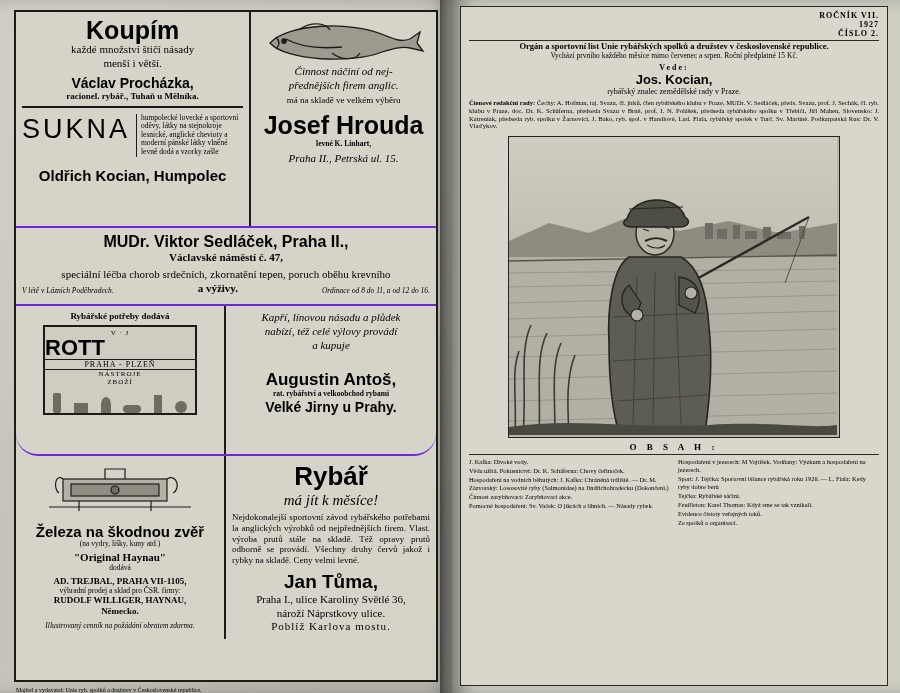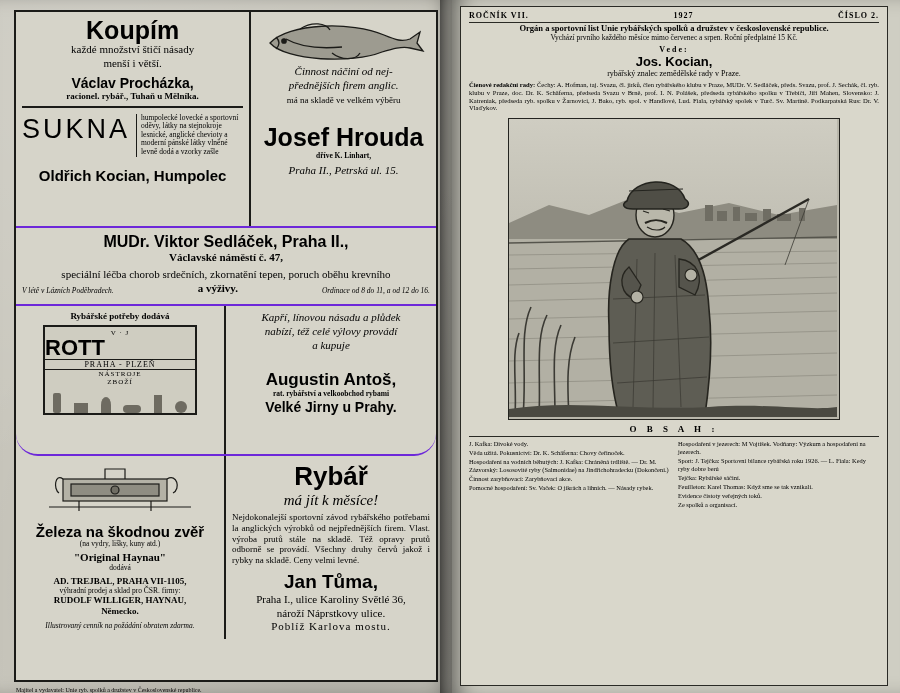--- a/index.html
+++ b/index.html
@@ -48,21 +48,21 @@
   
   .gutter{position:absolute;left:440px;top:0;width:26px;height:693px;
     background:linear-gradient(to right,rgba(0,0,0,.55),rgba(0,0,0,.15) 35%,rgba(0,0,0,.05) 50%,rgba(0,0,0,.3));}
 
   
   .rightpage{position:absolute;left:452px;top:0;width:448px;height:693px;
     background:#cfcec3;box-shadow:inset 16px 0 24px -12px rgba(0,0,0,.6);}
   .jsheet{position:absolute;left:8px;top:6px;width:428px;height:680px;
     background:#d9d7cb;border:1px solid #2a2a25;box-sizing:border-box;padding:4px 8px;}
   .jtop{display:flex;justify-content:space-between;align-items:flex-end;font-size:8px;font-weight:bold;
-    letter-spacing:1px;border-bottom:1px solid #2a2a25;padding-bottom:2px;}
+    letter-spacing:1px;border-bottom:1px solid #2a2a25;padding-bottom:2px;flex-direction:column;}
   .masthead{font-family:"Liberation Sans",sans-serif;font-weight:bold;font-style:italic;
     font-size:36px;text-align:center;letter-spacing:1px;margin:6px 0 2px;}
   .subt{font-size:8.5px;text-align:center;font-weight:bold;}
   .subt2{font-size:7.5px;text-align:center;}
   .vede{font-size:8px;text-align:center;font-weight:bold;letter-spacing:2px;margin-top:3px;}
   .editor{font-family:"Liberation Sans",sans-serif;font-weight:bold;font-size:13px;text-align:center;}
   .editor2{font-size:8px;text-align:center;}
   .board{font-size:6.6px;line-height:1.18;text-align:justify;margin-top:3px;}
   .illo{margin:6px auto 4px;width:330px;height:300px;border:1px solid #23231f;background:#b9b7ab;position:relative;overflow:hidden;}
   .obsah{font-size:9px;letter-spacing:4px;text-align:center;font-weight:bold;margin:2px 0 2px;}
@@ -107,22 +107,22 @@
                 <path d="M72 36 C82 44, 96 43, 100 36"></path>
                 <path d="M26 22 C40 30, 60 32, 82 30"></path>
                 <circle cx="24" cy="24" r="2.2" fill="#1b1b18"></circle>
                 <path d="M16 20 C20 24, 20 28, 16 32"></path>
               </g>
             </svg>
           </div>
           <div class="c i md">Činnost náčiní od nej-</div>
           <div class="c i md">přednějších firem anglic.</div>
           <div class="c sm" style="margin-top:2px;">má na skladě ve velkém výběru</div>
-          <div class="c hd b" style="font-size:25px;margin-top:18px;letter-spacing:0;">Josef Hrouda</div>
-          <div class="c tiny b">dříve K. Linhart,</div>
+          <div class="c hd b" style="font-size:25px;margin-top:6px;letter-spacing:0;">Josef Hrouda</div>
+          <div class="c tiny b">levné K. Linhart,</div>
           <div class="c i md" style="margin-top:3px;">Praha II., Petrská ul. 15.</div>
         </div>
       </div>
 
       <div class="adrow" style="height:78px;">
         <div class="adcell" style="width:100%;">
           <div class="c hd b" style="font-size:16px;">MUDr. Viktor Sedláček, Praha II.,</div>
           <div class="c b md">Václavské náměstí č. 47,</div>
           <div class="c md" style="margin-top:3px;">speciální léčba chorob srdečních, zkornatění tepen, poruch oběhu krevního</div>
           <div style="display:flex;justify-content:space-between;align-items:flex-end;">

